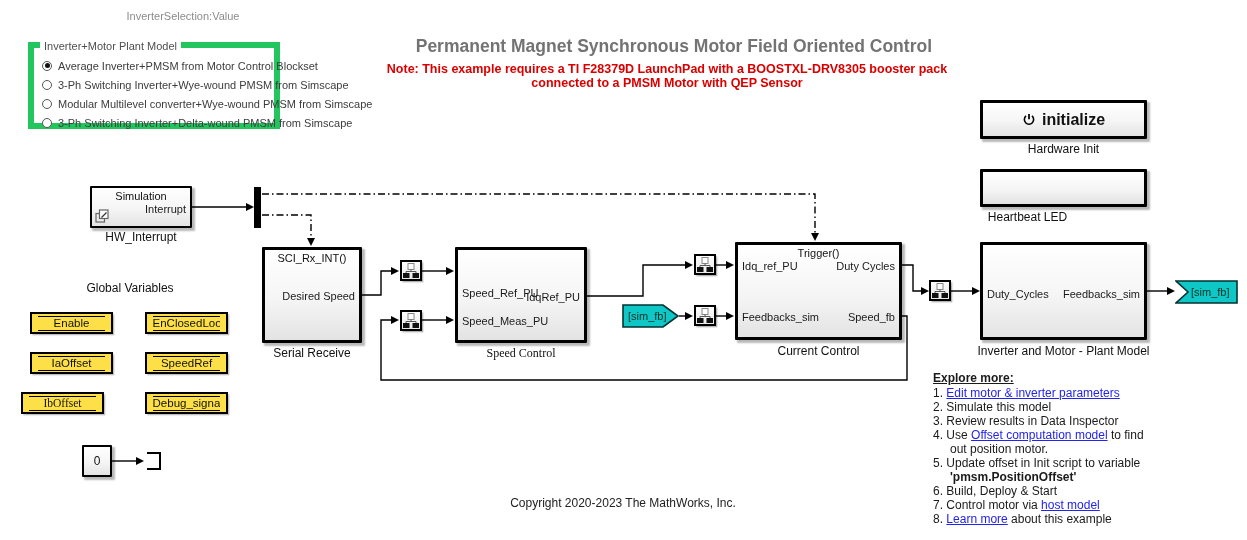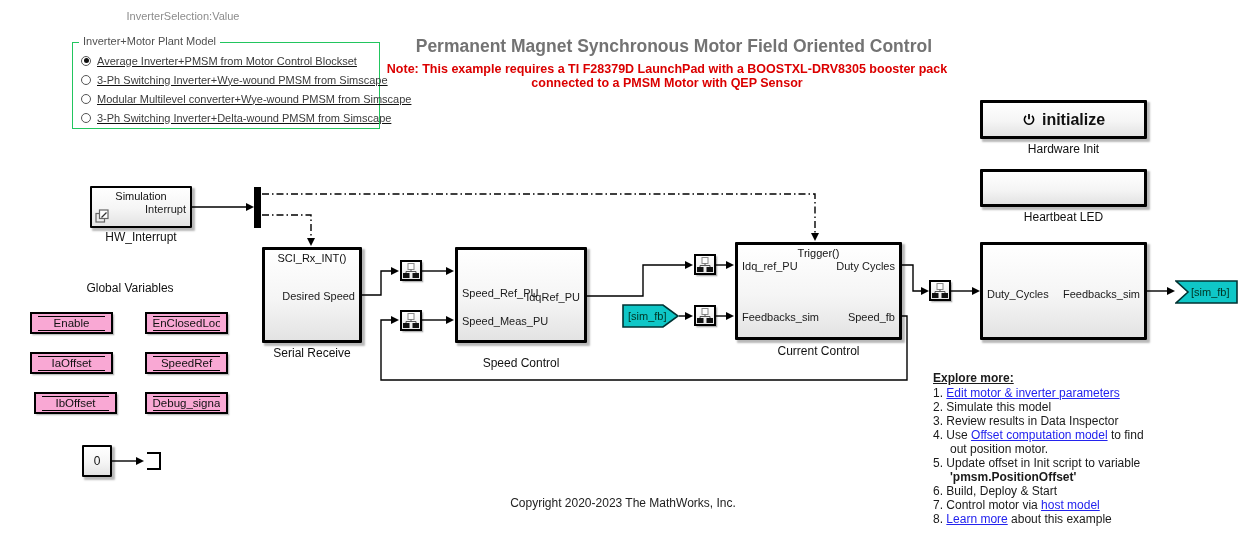--- a/index.html
+++ b/index.html
@@ -20,36 +20,36 @@
   .port.pl{left:4px;}  .port.pr{right:4px;text-align:right;}
   .trig{position:absolute;top:2px;left:0;right:0;text-align:center;font-size:11px;line-height:12px;}
 
   .rt{position:absolute;width:22px;height:21px;box-sizing:border-box;z-index:2;
       border:2px solid #000;background:linear-gradient(180deg,#fff,#e8e8e8);
       box-shadow:1.5px 1.5px 1.5px rgba(0,0,0,.3);}
   .rt svg{display:block;}
 
   .anno-gray{position:absolute;font-size:11px;color:#8c8c8c;text-align:center;z-index:2;}
 
-  .fieldset{position:absolute;left:28px;top:42px;width:308px;height:87px;border:1px solid #22c55e;
-            box-sizing:border-box;z-index:2;margin-left:44px;}
+  .fieldset{position:absolute;left:28px;top:42px;width:252px;height:87px;border:6px solid #22c55e;
+            box-sizing:border-box;z-index:2;}
   .legend{position:absolute;top:-8px;left:6px;background:#fff;padding:0 4px;font-size:11px;color:#4f4f4f;white-space:nowrap;}
-  .radio-row{display:flex;align-items:center;gap:6px;height:19px;padding-left:8px;text-decoration:underline;}
+  .radio-row{display:flex;align-items:center;gap:6px;height:19px;padding-left:8px;}
   .radio{width:10px;height:10px;border:1px solid #555;border-radius:50%;box-sizing:border-box;
          display:inline-flex;align-items:center;justify-content:center;flex:0 0 auto;background:#fff;}
   .radio .dot{width:5px;height:5px;border-radius:50%;background:#111;}
   .radio-label{font-size:11px;color:#3c3c3c;white-space:nowrap;}
 
   .title{position:absolute;left:402px;top:36px;width:530px;text-align:right;
          font-size:17.5px;font-weight:bold;color:#737373;z-index:2;white-space:nowrap;}
   .note{position:absolute;left:372px;top:62px;width:590px;text-align:center;font-weight:bold;
         font-size:12.5px;line-height:14px;color:var(--note-red,#d00);z-index:2;}
 
   .ds{position:absolute;width:83px;height:22px;box-sizing:border-box;z-index:2;border:2px solid #000;
-      background:#f9a8d4;box-shadow:1.5px 1.5px 1.5px rgba(0,0,0,.25);
+      background:#fde047;box-shadow:1.5px 1.5px 1.5px rgba(0,0,0,.25);
       display:flex;align-items:center;justify-content:center;}
   .ds-inner{width:86%;text-align:center;font-size:11.5px;line-height:13px;
             border-top:1px solid #000;border-bottom:1px solid #000;white-space:nowrap;overflow:hidden;}
 
   .tag{position:absolute;z-index:2;}
   .tag .tag-label{position:absolute;top:0;bottom:0;font-size:11px;display:flex;align-items:center;color:#032;}
 
   .explore{position:absolute;left:933px;top:371px;width:262px;z-index:2;font-size:12px;line-height:14px;color:#1a1a1a;}
   .explore .head{font-weight:bold;text-decoration:underline;margin-bottom:1px;}
   .exp-item{white-space:nowrap;}
@@ -153,21 +153,21 @@
       <svg width="14" height="14" viewBox="0 0 16 16">
         <path d="M8 1.2 V7" stroke="#000" stroke-width="2" fill="none"></path>
         <path d="M4.6 3.4 A5.3 5.3 0 1 0 11.4 3.4" stroke="#000" stroke-width="1.8" fill="none"></path>
       </svg>
       <span class="lbl">initialize</span>
     </div>
   </div>
   <div class="caption" style="left:980px;top:142px;width:167px;">Hardware Init</div>
 
   <div class="block" style="left:980px;top:169px;width:167px;height:38px;"></div>
-  <div class="caption" style="left:980px;top:210px;width:167px;">Heartbeat LED</div>
+  <div class="caption" style="left:944px;top:210px;width:167px;">Heartbeat LED</div>
 
   <div class="block b2" style="left:90px;top:186px;width:102px;height:42px;">
     <div style="position:absolute;top:2px;left:0;right:0;text-align:center;font-size:11px;">Simulation</div>
     <div class="port pr" style="top:15px;">Interrupt</div>
     <svg class="vicon" width="15" height="15" viewBox="0 0 15 15">
       <rect x="1" y="4.5" width="8.5" height="8.5" fill="#ededed" stroke="#666" stroke-width="1.2"></rect>
       <rect x="4.5" y="1" width="8.5" height="8.5" fill="#fff" stroke="#666" stroke-width="1.2"></rect>
       <path d="M6.5 8.5 L11.5 3.5" stroke="#333" stroke-width="1.2"></path>
     </svg>
   </div>
@@ -177,35 +177,36 @@
     <div class="trig">SCI_Rx_INT()</div>
     <div class="port pr" style="top:40px;">Desired Speed</div>
   </div>
   <div class="caption" style="left:242px;top:346px;width:140px;">Serial Receive</div>
 
   <div class="block" style="left:455px;top:247px;width:132px;height:96px;">
     <div class="port pl" style="top:14px;margin-top:23px;">Speed_Ref_PU</div>
     <div class="port pl" style="top:65px;">Speed_Meas_PU</div>
     <div class="port pr" style="top:41px;margin-left:46px;">IdqRef_PU</div>
   </div>
-  <div class="caption" style="left:455px;top:356px;width:132px;">Speed Control</div>
+  <div class="caption" style="left:455px;top:346px;width:132px;font-family:Liberation Serif, serif;">Speed Control</div>
 
   <div class="block" style="left:735px;top:242px;width:167px;height:98px;">
     <div class="trig">Trigger()</div>
     <div class="port pl" style="top:15px;">Idq_ref_PU</div>
     <div class="port pl" style="top:66px;">Feedbacks_sim</div>
     <div class="port pr" style="top:15px;">Duty Cycles</div>
     <div class="port pr" style="top:66px;">Speed_fb</div>
   </div>
   <div class="caption" style="left:735px;top:344px;width:167px;">Current Control</div>
 
   <div class="block" style="left:980px;top:242px;width:167px;height:98px;">
     <div class="port pl" style="top:43px;">Duty_Cycles</div>
     <div class="port pr" style="top:43px;">Feedbacks_sim</div>
   </div>
+  <div class="caption" style="left:947px;top:344px;width:233px;">Inverter and Motor - Plant Model</div>
 
   <div class="rt" style="left:400px;top:260px;">
     <svg width="18" height="17" viewBox="0 0 18 17">
       <rect x="6" y="1.5" width="6" height="6" fill="#fff" stroke="#888"></rect>
       <path d="M9 7.5 V9.5 M4 9.5 H14 M4 9.5 V11.5 M14 9.5 V11.5" stroke="#555" fill="none"></path>
       <rect x="1" y="11" width="6.5" height="5" fill="#111"></rect>
         <rect x="10.5" y="11" width="6.5" height="5" fill="#111"></rect>
     </svg>
   </div>
   <div class="rt" style="left:400px;top:310px;">
@@ -261,21 +262,21 @@
     </div>
   <div class="ds" style="left:145px;top:312px;">
     <div class="ds-inner">EnClosedLoop</div>
     </div>
   <div class="ds" style="left:30px;top:352px;">
     <div class="ds-inner">IaOffset</div>
     </div>
   <div class="ds" style="left:145px;top:352px;">
     <div class="ds-inner">SpeedRef</div>
     </div>
-  <div class="ds" style="left:34px;top:392px;">
+  <div class="ds" style="left:21px;top:392px;font-family:Liberation Serif, serif;">
     <div class="ds-inner">IbOffset</div>
     </div>
   <div class="ds" style="left:145px;top:392px;">
     <div class="ds-inner">Debug_signals</div>
     </div>
 
   <div class="block b2" style="left:82px;top:445px;width:30px;height:32px;display:flex;align-items:center;justify-content:center;font-size:12px;">
     <span>0</span>
   </div>
 

